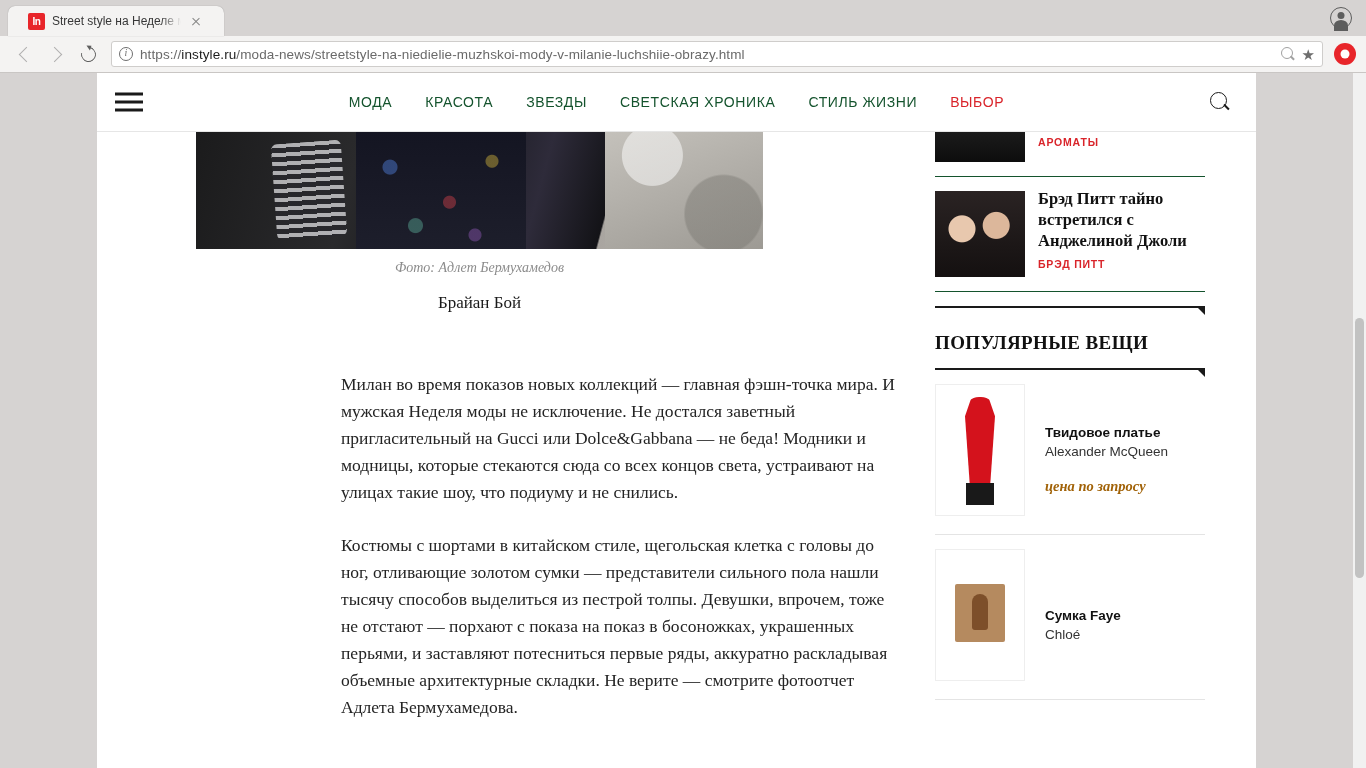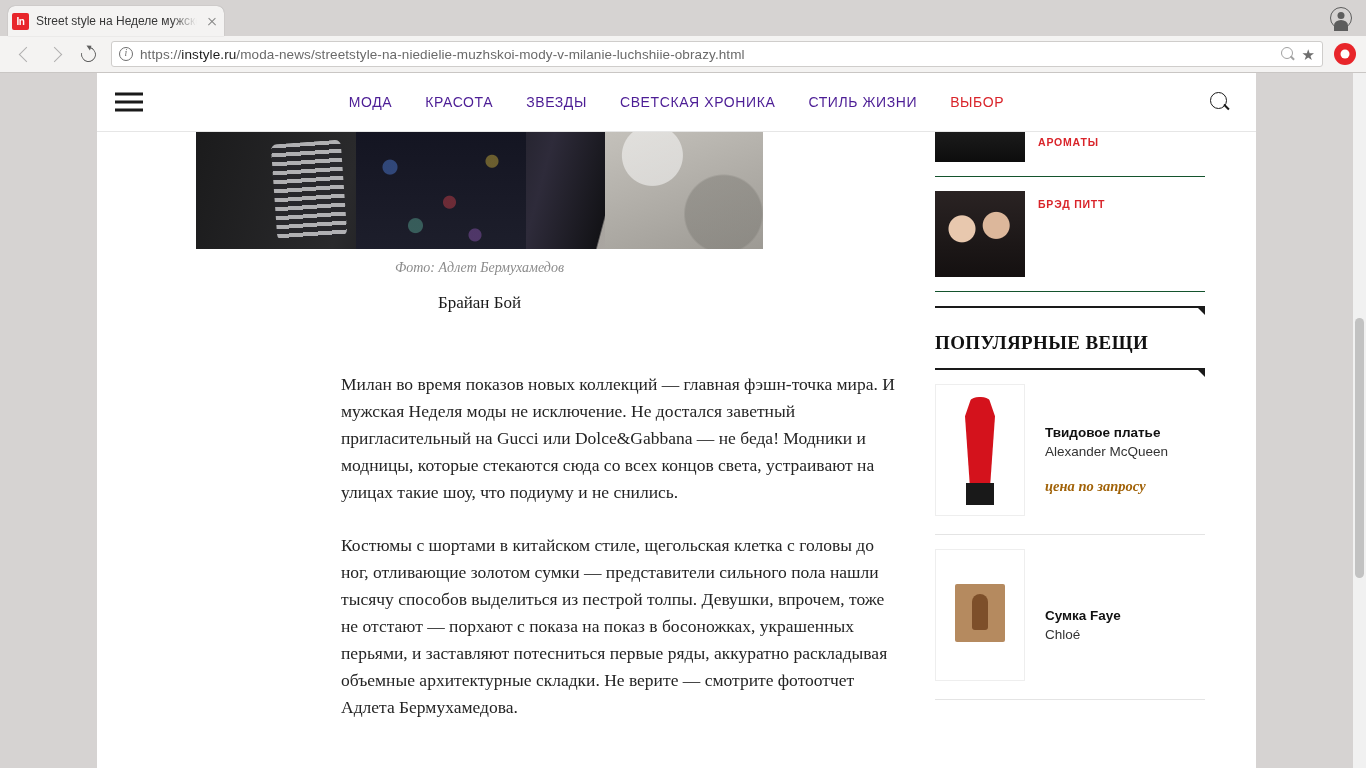--- a/index.html
+++ b/index.html
@@ -26,21 +26,21 @@
     padding-left: 8px;
     position: relative;
   }
   .tab {
     height: 30px;
     width: 216px;
     background: #f4f3f2;
     border-radius: 7px 7px 0 0;
     display: flex;
     align-items: center;
-    padding: 0 4px;
+    padding: 0 20px;
     gap: 7px;
     position: relative;
     box-shadow: 0 0 1px rgba(0,0,0,.35);
   }
   .tab-favicon {
     width: 17px; height: 17px;
     background: #e8252a;
     color: #fff;
     font-size: 10px;
     font-weight: bold;
@@ -264,21 +264,21 @@
   }
   .site-nav {
     margin: 0 auto;
     display: flex;
     gap: 33px;
     align-items: center;
   }
   .site-nav a {
     font-size: 14px;
     letter-spacing: .6px;
-    color: #4c1d95;
+    color: #14532d;
     text-decoration: none;
     font-family: "Liberation Sans", sans-serif;
   }
   .site-nav a.accent { color: #d9242a; text-align: right; }
   .header-search {
     position: absolute;
     right: 26px; top: 50%;
     transform: translateY(-50%);
     width: 20px; height: 20px;
   }
@@ -616,20 +616,21 @@
             <div class="news-thumb thumb-cut"></div>
             <div class="news-body">
               <div class="news-title"></div>
               <div class="news-tag">АРОМАТЫ</div>
             </div>
           </div>
 
           <div class="news-item">
             <div class="news-thumb thumb-pitt"></div>
             <div class="news-body">
+              <div class="news-title">Брэд Питт тайно встретился с Анджелиной Джоли</div>
               <div class="news-tag">БРЭД ПИТТ</div>
             </div>
           </div>
 
 
           <div class="section-divider"></div>
           <div class="section-title">ПОПУЛЯРНЫЕ ВЕЩИ</div>
           <div class="section-divider"></div>
 
           <div class="thing-item">

